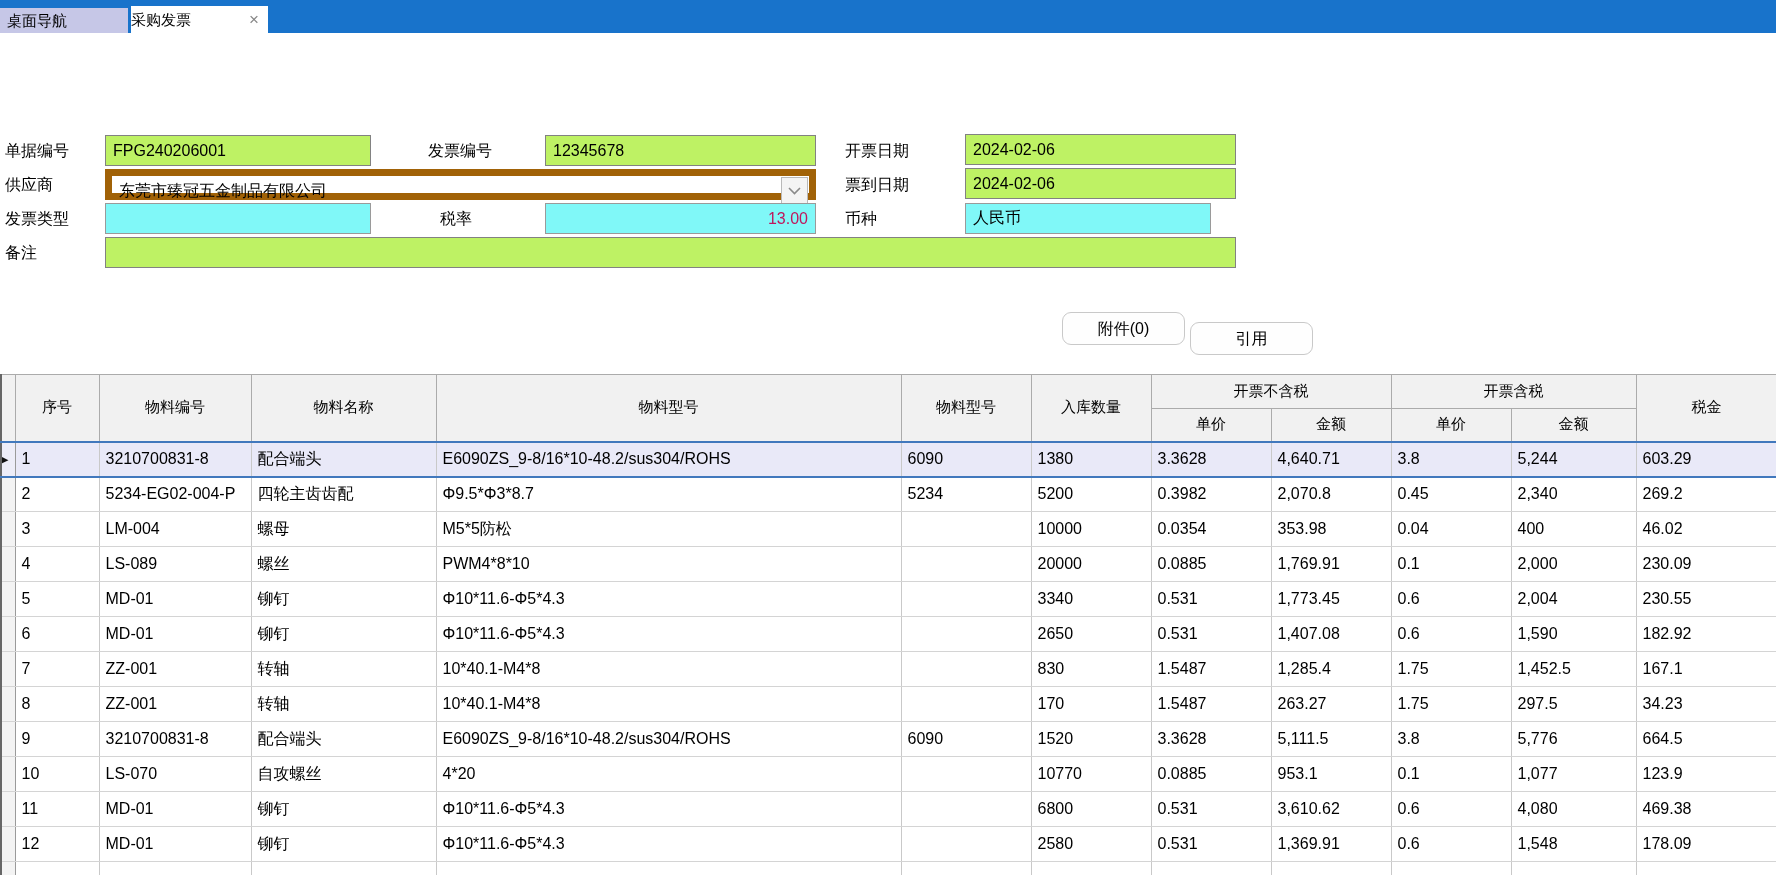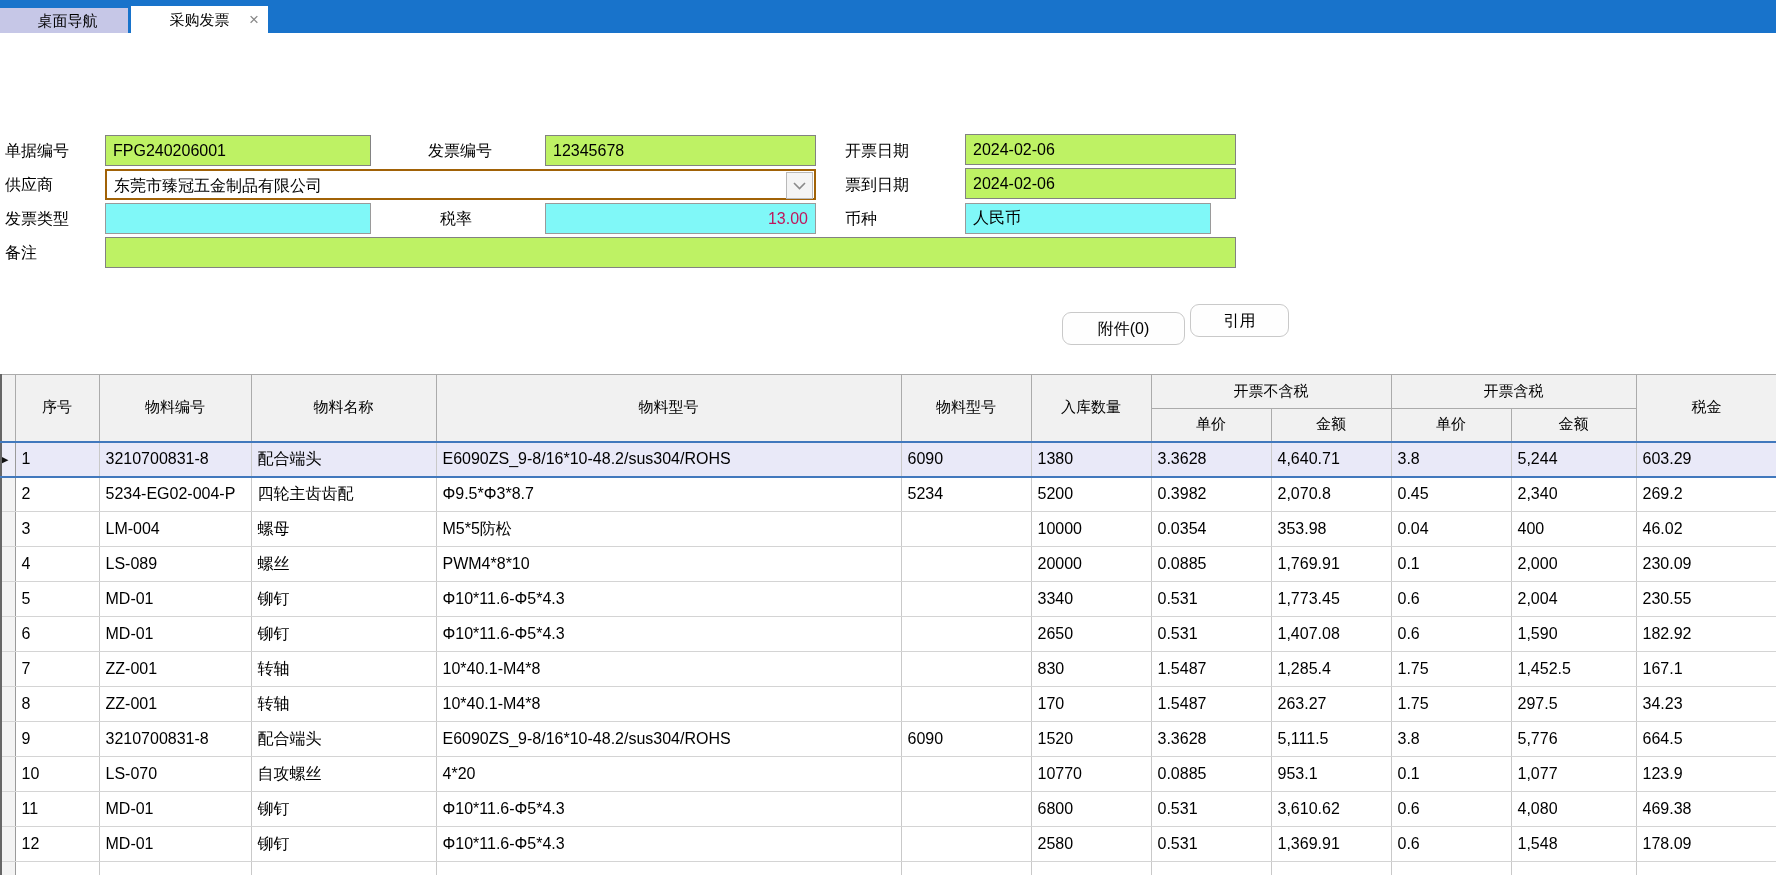--- a/index.html
+++ b/index.html
@@ -2,32 +2,32 @@
 <html><head>
 <meta charset="utf-8">
 <style>
   * { margin:0; padding:0; box-sizing:border-box; }
   html,body { width:1776px; height:875px; background:#fff; overflow:hidden;
     font-family:"Liberation Sans","DejaVu Sans",sans-serif; color:#000; }
   body { position:relative; }
 
   
   .tabbar { position:absolute; left:0; top:0; width:1776px; height:33px; background:#1873CB; }
-  .tab { position:absolute; top:8px; height:25px; line-height:25px; font-size:15px; cursor:default;text-align:center; }
+  .tab { position:absolute; top:8px; height:25px; line-height:25px; font-size:15px; cursor:default; }
   .tab.inactive { left:0; width:128px; background:#C6C7E7; padding-left:7px; }
   .tab.active { left:131px; top:6px; height:27px; line-height:27px; width:137px; background:#fff; }
   .tab-close { position:absolute; right:9px; top:0; color:#888; font-size:17px; line-height:27px; }
 
   
   .frm-label { position:absolute; height:31px; line-height:31px; font-size:16px; white-space:nowrap; }
   .frm-input { position:absolute; height:31px; border:1px solid #828282; background:#bef264;
     font-size:16px; padding:0 7px; font-family:inherit; color:#000; outline:none; }
   .frm-input.cyan { background:#80F8F8; border-color:#9a9a9a; }
   .frm-input.navy { color:#be185d; text-align:right; }
-  .combo { position:absolute; height:31px; border:2px solid #a16207; background:#fff; }
+  .combo { position:absolute; height:31px; border:7px solid #a16207; background:#fff; }
   .combo-text { position:absolute; left:7px; top:0; right:30px; line-height:29px; font-size:16px; white-space:nowrap; overflow:hidden; }
   .combo-btn { position:absolute; right:1px; top:1px; width:27px; height:27px; background:#f4f4f4;
     border:1px solid #b9b9b9; display:flex; align-items:center; justify-content:center; }
 
   
   .btn { position:absolute; height:33px; background:#fefefe; border:1px solid #c9c9c9; border-radius:9px;
     font-size:16px; text-align:center; line-height:31px; cursor:default; }
 
   
   .grid-wrap { position:absolute; left:0; top:374px; width:1776px; height:501px; overflow:hidden; }
@@ -82,21 +82,21 @@
   <div class="frm-label" style="left:440px;top:203px;">税率</div>
   <input class="frm-input cyan navy" style="left: 545px; top: 203px; width: 271px;" readonly="" value="13.00">
   <div class="frm-label" style="left:845px;top:203px;">币种</div>
   <input class="frm-input cyan" style="left: 965px; top: 203px; width: 246px;" readonly="" value="人民币">
 
   <div class="frm-label" style="left:5px;top:237px;">备注</div>
   <input class="frm-input" style="left: 105px; top: 237px; width: 1131px;" readonly="" value="">
 </div>
 
 <div class="btn" style="left:1062px;top:312px;width:123px;">附件(0)</div>
-<div class="btn" style="left:1190px;top:304px;width:99px;">引用</div>
+<div class="btn" style="left:1190px;top:322px;width:123px;">引用</div>
 
 <div class="grid-wrap">
   <table>
     <colgroup>
       <col style="width:14px">
         <col style="width:84px">
         <col style="width:152px">
         <col style="width:185px">
       <col style="width:465px">
         <col style="width:130px">

